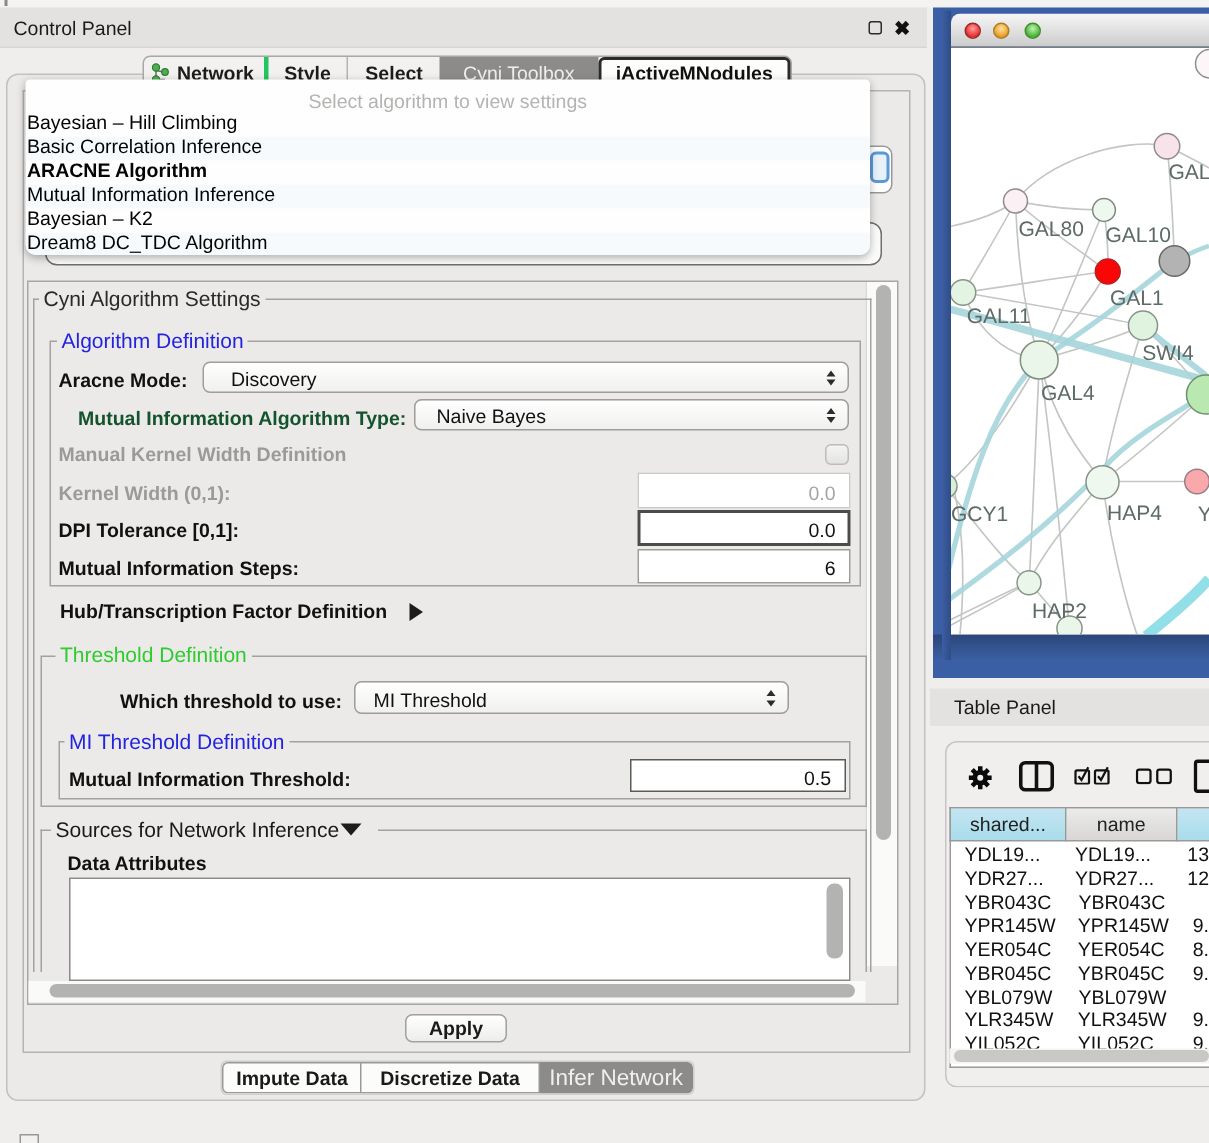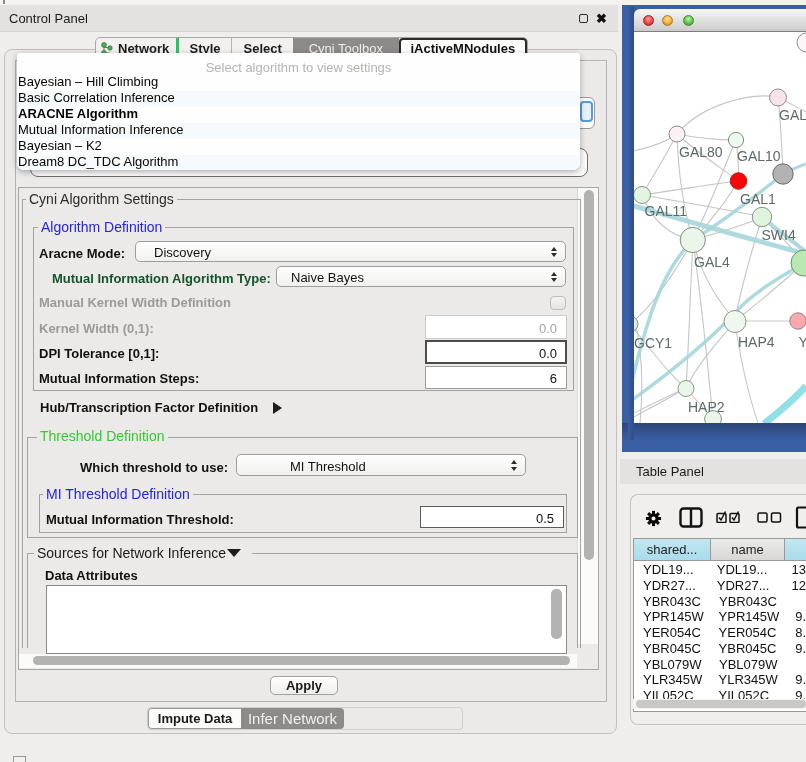--- a/index.html
+++ b/index.html
@@ -87,21 +87,21 @@
   <div class="abs" style="left:425px;top:371px;width:132px;font-size:13px;color:#111;text-align:right;">6</div>
 
   <div class="abs b" style="left:40px;top:400px;font-size:13px;color:#111;">Hub/Transcription Factor Definition</div>
   <div class="abs" style="left:273px;top:402px;width:0;height:0;border-left:9px solid #1c1c1c;border-top:6.5px solid transparent;border-bottom:6.5px solid transparent;"></div>
 
   <div class="abs" style="left:27px;top:437px;width:551px;height:101px;border:1px solid #a3a2a0;"></div>
   <div class="abs" style="left:37px;top:428px;padding:0 3px;background:#ebeae8;font-size:14px;color:#2fcb2f;">Threshold Definition</div>
 
   <div class="abs b" style="left:60px;top:460px;width:168px;font-size:13px;color:#111;text-align:right;white-space:nowrap;">Which threshold to use:</div>
   <div class="abs combo" style="left:236px;top:454px;width:290px;height:22px;"></div>
-  <div class="abs" style="left:249px;top:459px;font-size:13px;color:#111;margin-left:41px;">MI Threshold</div>
+  <div class="abs" style="left:249px;top:459px;font-size:13px;color:#111;">MI Threshold</div>
 
   <div class="abs" style="left:39px;top:494px;width:528px;height:39px;border:1px solid #a3a2a0;"></div>
   <div class="abs" style="left:43px;top:486px;padding:0 3px;background:#ebeae8;font-size:14px;color:#2424e0;">MI Threshold Definition</div>
 
   <div class="abs b" style="left:46px;top:512px;font-size:13px;color:#111;">Mutual Information Threshold:</div>
   <div class="abs" style="left:420px;top:506px;width:144px;height:22px;background:#fff;border:1.5px solid #5a5a58;"></div>
   <div class="abs" style="left:420px;top:511px;width:134px;font-size:13px;color:#111;text-align:right;">0.5</div>
 
   <div class="abs" style="left:27px;top:553px;width:551px;height:95px;border:1px solid #a3a2a0;border-bottom:none;"></div>
   <div class="abs" style="left:34px;top:545px;padding:0 3px;width:218px;background:#ebeae8;font-size:14px;color:#1a1a1a;">Sources for Network Inference</div>
@@ -109,20 +109,21 @@
 
   <div class="abs b" style="left:45px;top:568px;font-size:13px;color:#111;">Data Attributes</div>
 
   <div class="abs" style="left:46px;top:585px;width:521px;height:69px;background:#fff;border:1px solid #8b8a88;"></div>
   <div class="abs" style="left:551px;top:589px;width:11px;height:50px;background:#b3b3b1;border-radius:5px;"></div>
 
   <div class="abs" style="left:270px;top:676px;width:68px;height:19px;background:linear-gradient(#ffffff,#ededeb);border:1px solid #a2a1a0;border-radius:5px;display:flex;align-items:center;justify-content:center;font-size:13px;font-weight:bold;color:#1a1a1a;">Apply</div>
 
   <div class="abs" style="left:147px;top:707px;width:316px;height:23px;border:1px solid #98979654;border-radius:4px;overflow:hidden;display:flex;">
     <div style="width:93px;background:#fcfcfa;border:1px solid #999;border-right:none;border-radius:4px 0 0 4px;display:flex;align-items:center;justify-content:center;font-size:13px;font-weight:bold;color:#1a1a1a;">Impute Data</div>
+    <div style="width:120px;background:#fcfcfa;border:1px solid #999;display:flex;align-items:center;justify-content:center;font-size:13px;font-weight:bold;color:#1a1a1a;">Discretize Data</div>
     <div style="width:103px;background:#8c8b89;border-radius:0 4px 4px 0;display:flex;align-items:center;justify-content:center;font-size:15px;color:#f1f0ee;">Infer Network</div>
   </div>
 
   <div class="abs" style="left:13px;top:756px;width:13px;height:8px;background:#f2f1ef;border:1px solid #999896;"></div>
 
   <div class="abs" style="left:17px;top:53px;width:563px;height:117px;background:#fefefe;border-radius:3px 3px 7px 7px;box-shadow:0 2px 6px rgba(0,0,0,0.3);overflow:hidden;">
     <div style="position:absolute;left:0;top:38px;width:100%;height:16px;background:#f7fafc;"></div>
     <div style="position:absolute;left:0;top:70px;width:100%;height:16px;background:#f7fafc;"></div>
     <div style="position:absolute;left:0;top:102px;width:100%;height:16px;background:#f7fafc;"></div>
     <div style="position:absolute;left:0;top:7px;width:100%;text-align:center;font-size:13px;color:#b4b3b1;">Select algorithm to view settings</div>

